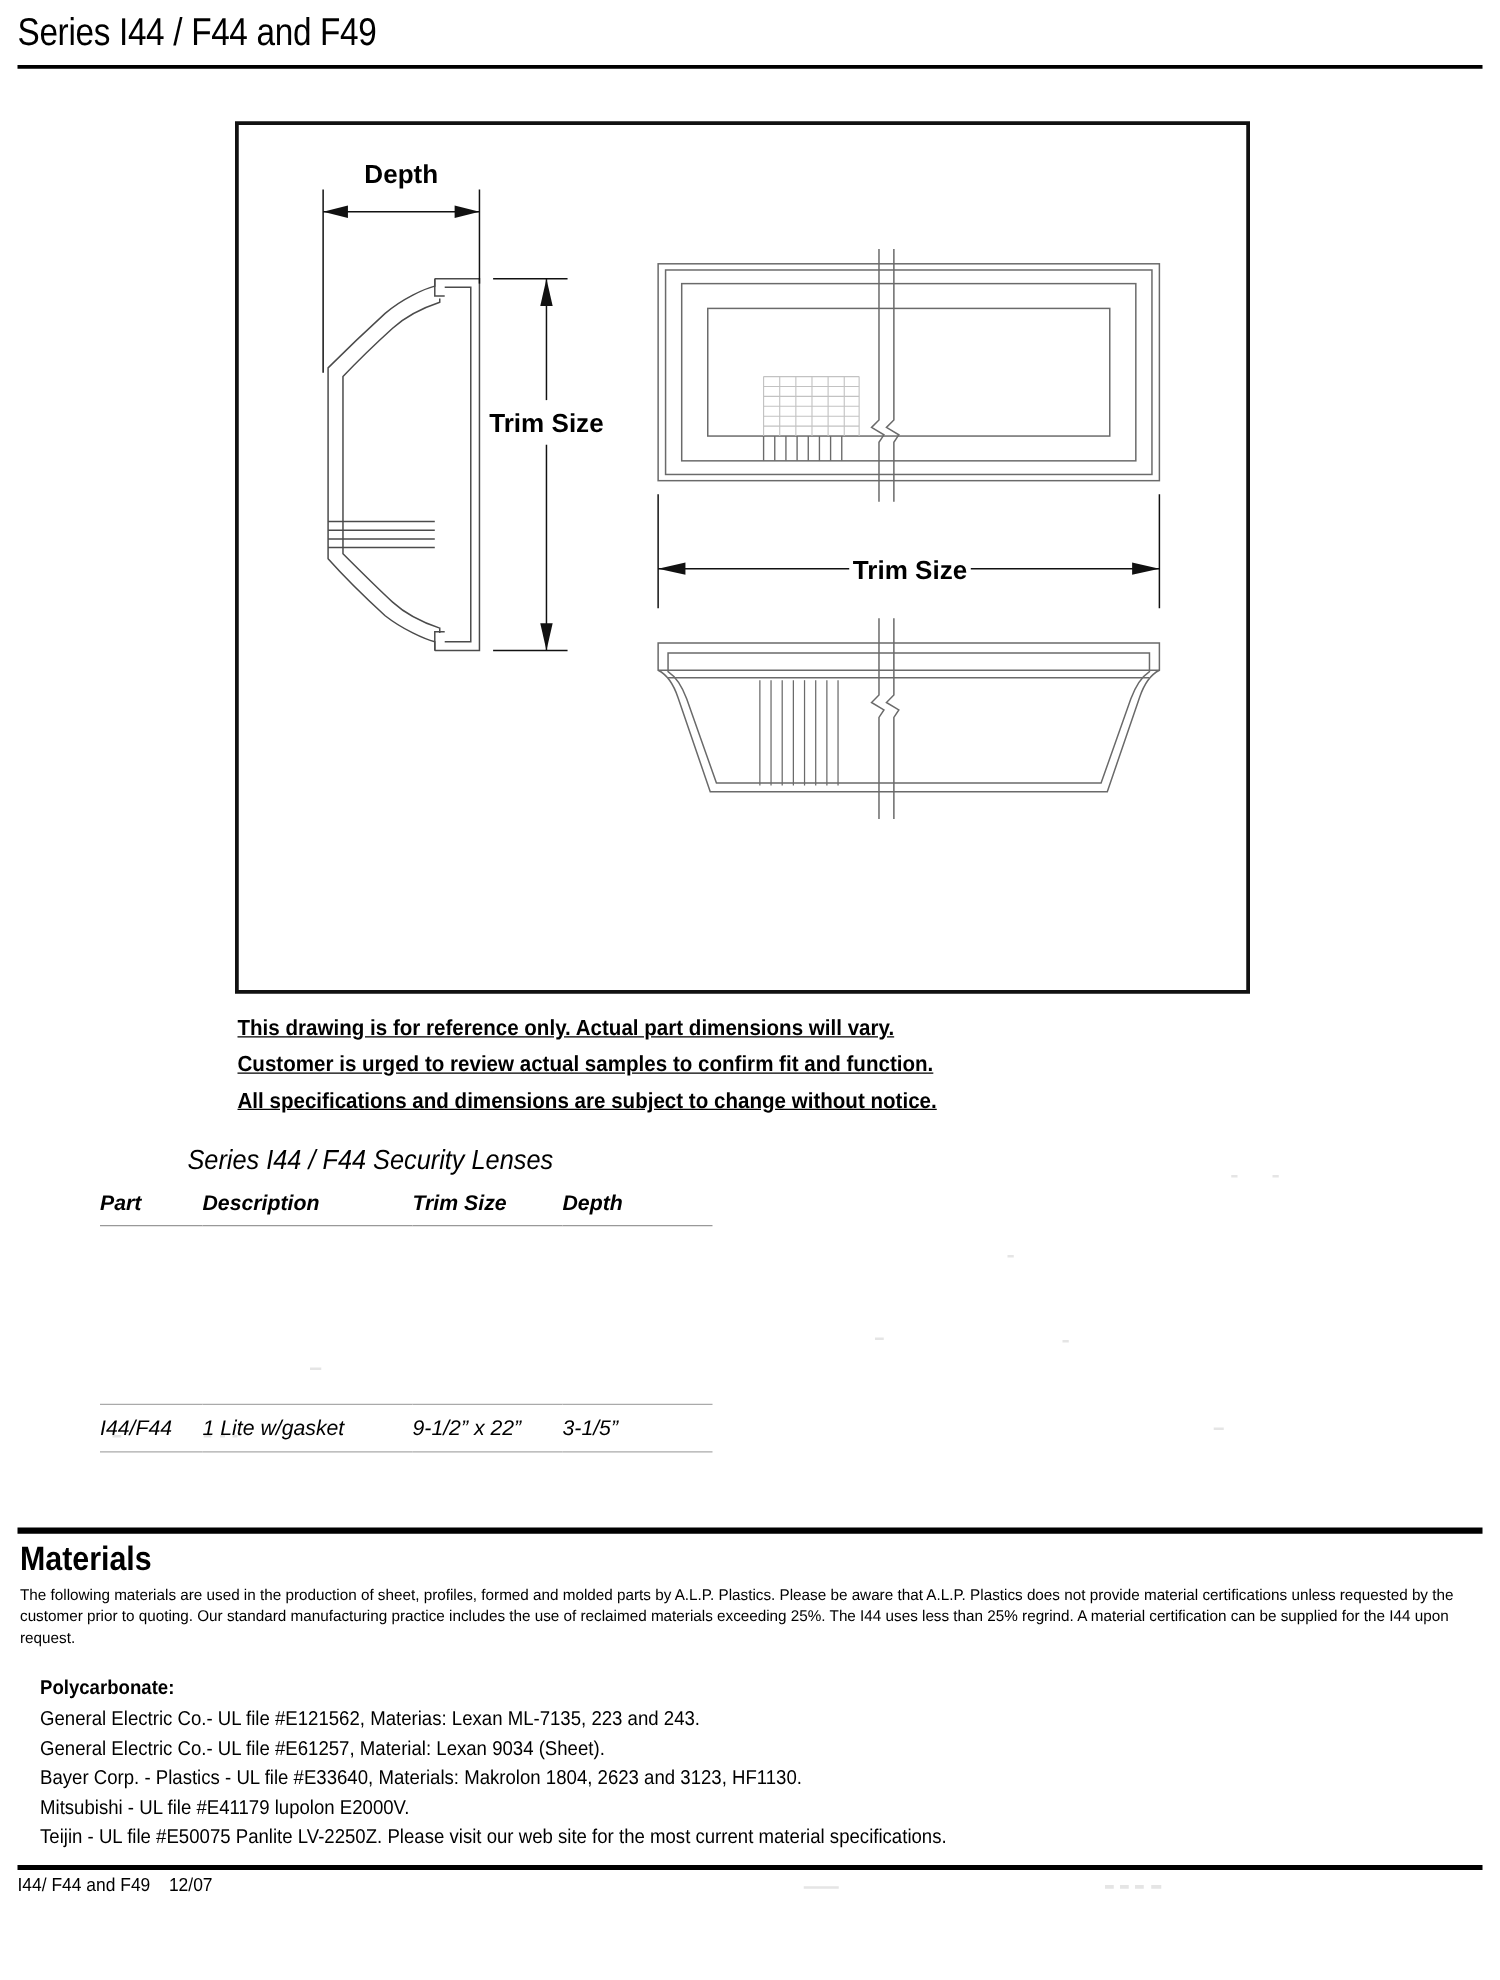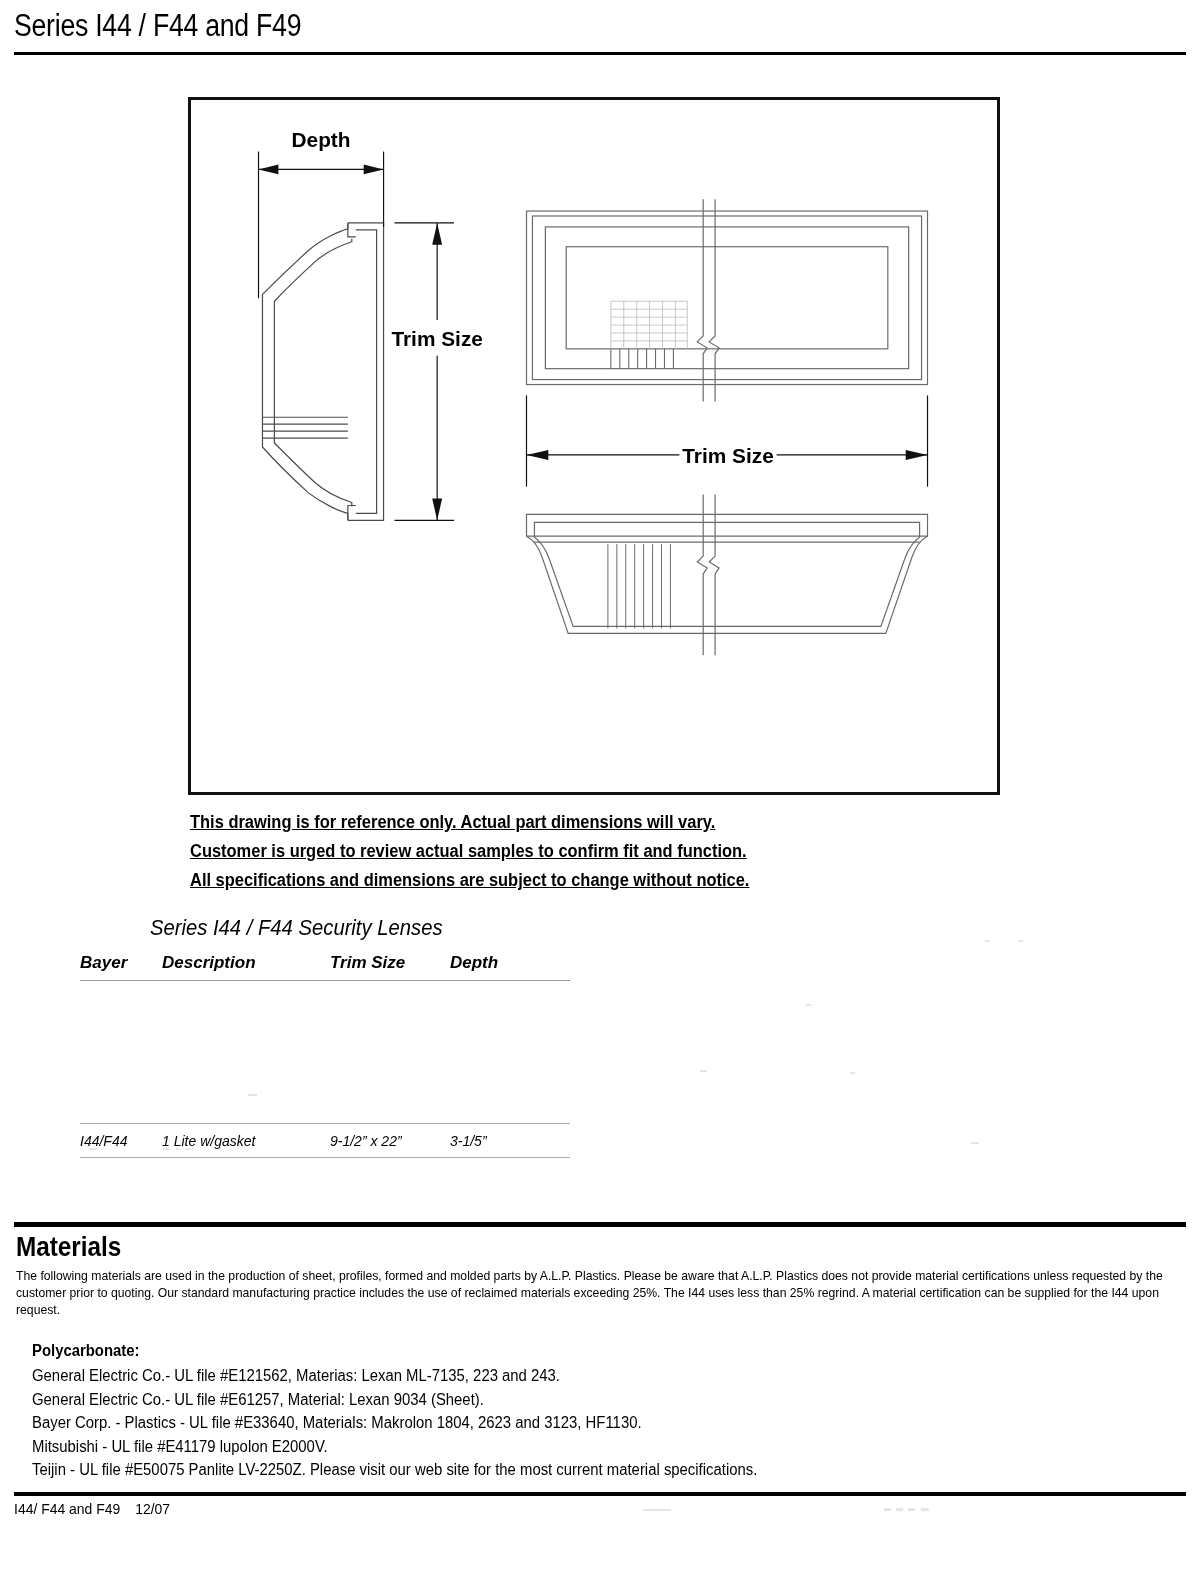--- a/index.html
+++ b/index.html
@@ -113,21 +113,21 @@
   #lens-table th.c-desc   { width: 168px; }
   #lens-table th.c-trim   { width: 120px; }
   #lens-table th.c-depth  { width: 120px; }
   #lens-table thead tr { }
   #lens-table th.c-part   { border-bottom: 1.5px solid #999; }
   #lens-table th.c-desc,
   #lens-table th.c-trim,
   #lens-table th.c-depth  { border-bottom: 1.5px solid #999; }
   #lens-table th.c-desc   { box-shadow: none; }
   #lens-table td {
-    font-size: 14px;
+    font-size: 17px;
     padding: 6px 0 7px 0;
     white-space: nowrap;
     vertical-align: bottom;
   }
   #lens-table tbody tr.spacer td {
     height: 142px;
     padding: 0;
     border: none;
   }
   #lens-table tbody tr.data-row td {
@@ -378,21 +378,21 @@
   <div>This drawing is for reference only.  Actual part dimensions will vary.</div>
   <div>Customer is urged to review actual samples to confirm fit and function.</div>
   <div>All specifications and dimensions are subject to change without notice.</div>
 </div>
 
 <div id="lens-table">
   <div id="lens-table-title">Series I44 / F44 Security Lenses</div>
   <table>
     <thead>
       <tr>
-        <th class="c-part">Bayer</th>
+        <th class="c-part">Part</th>
         <th class="c-desc">Description</th>
         <th class="c-trim">Trim Size</th>
         <th class="c-depth">Depth</th>
       </tr>
     </thead>
     <tbody>
       <tr class="spacer">
         <td></td>
         <td></td>
         <td></td>

